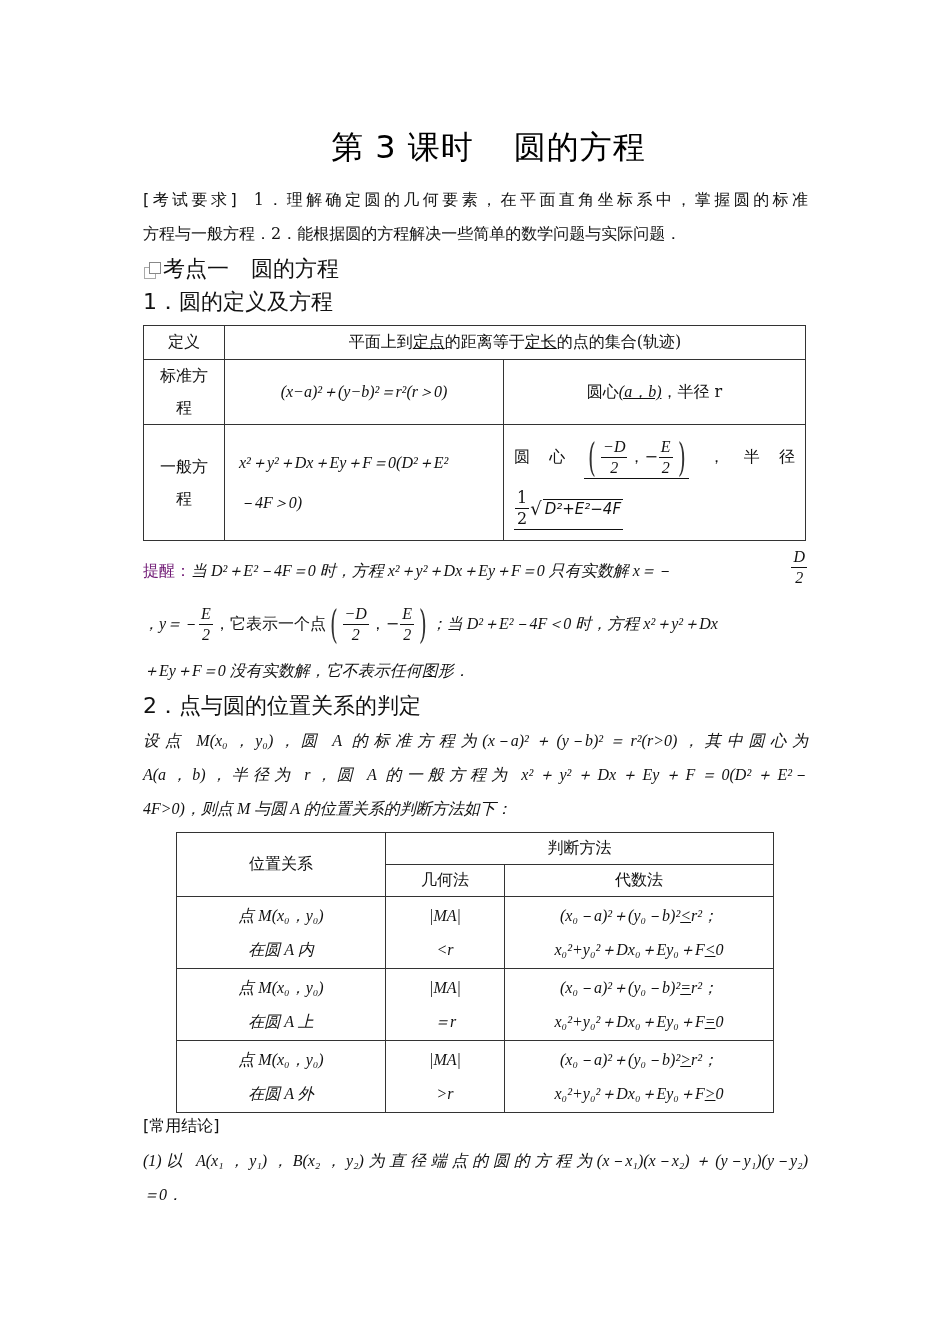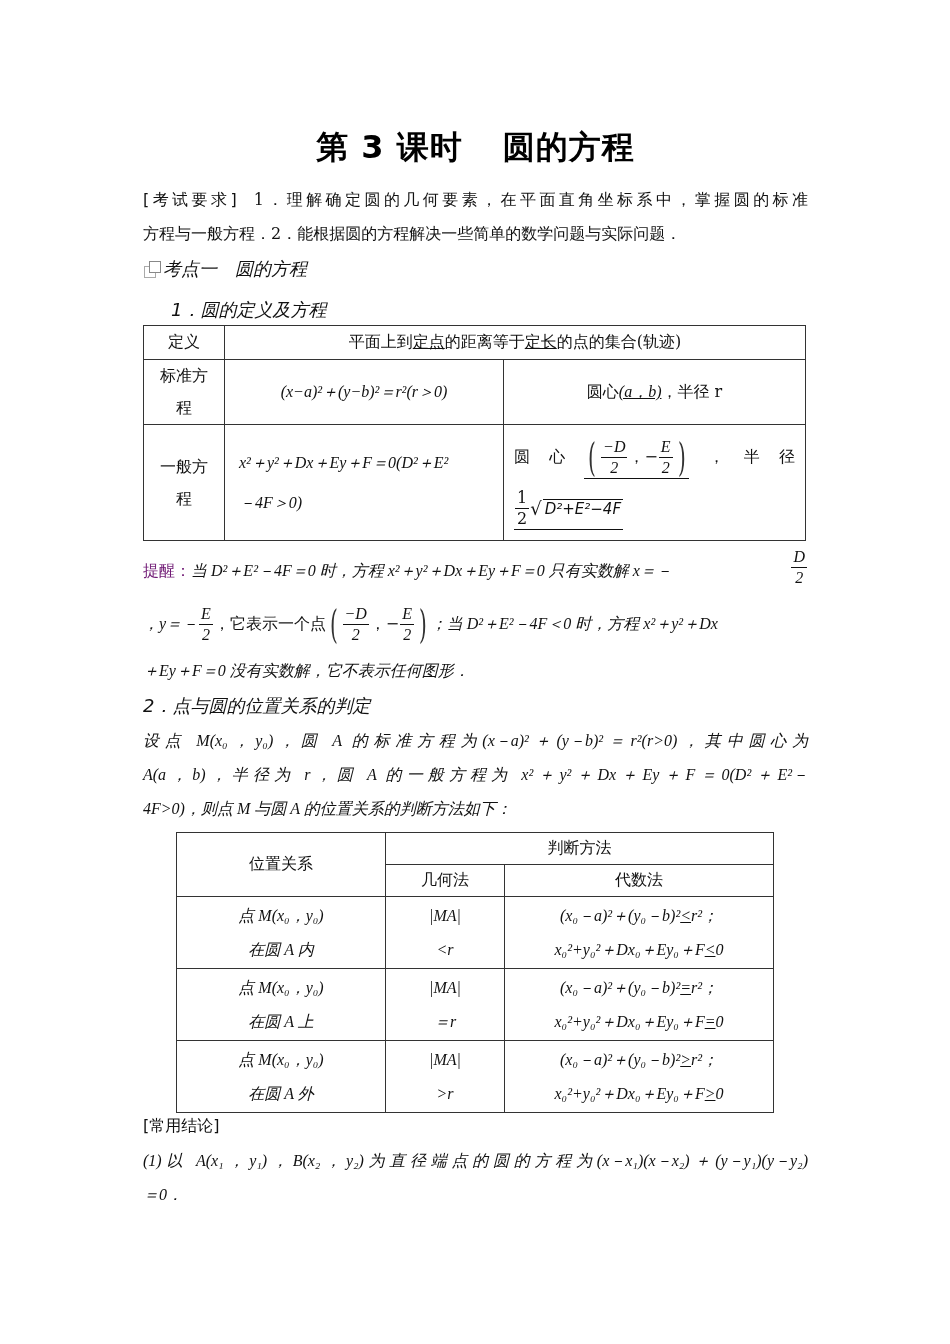--- a/index.html
+++ b/index.html
@@ -1,23 +1,23 @@
 <!DOCTYPE html>
 <html><head>
   <meta charset="utf-8">
   <style>
     html, body { margin: 0; padding: 0; background: #ffffff; }
     body { width: 950px; height: 1344px; position: relative; font-family: "DejaVu Serif", "Liberation Serif", serif; color: #111; }
     .page { position: absolute; left: 143px; top: 0; width: 665px; }
-    .title { position: absolute; left: 0; width: 665px; top: 126px; text-align: center; font-family: "DejaVu Sans", "Liberation Sans", sans-serif; font-weight: bold; font-size: 32px; letter-spacing: 1px; color: #000; }
+    .title { position: absolute; left: 13px; width: 665px; top: 126px; text-align: center; font-family: "DejaVu Sans", "Liberation Sans", sans-serif; font-weight: normal; font-size: 32px; letter-spacing: 1px; color: #000; }
     .title .gap { display: inline-block; width: 40px; }
     .line { position: absolute; left: 0; font-size: 16px; line-height: 20px; white-space: nowrap; }
     .just { width: 665px; text-align: justify; text-align-last: justify; }
     .bold { font-family: "DejaVu Sans", "Liberation Sans", sans-serif; }
-    .heading { font-family: "DejaVu Sans", "Liberation Sans", sans-serif; font-size: 18px; font-style: italic; }
+    .heading { font-family: "DejaVu Sans", "Liberation Sans", sans-serif; font-size: 22px; }
     .red { color: #701a75; font-family: "DejaVu Sans", "Liberation Sans", sans-serif; }
     i, .it { font-style: italic; font-family: "Liberation Serif", "DejaVu Serif", serif; }
     .ul { text-decoration: underline; }
     .frac { display: inline-flex; flex-direction: column; align-items: center; vertical-align: middle; font-size: 16px; line-height: 20px; margin: 0 1px; }
     .frac .num { border-bottom: 1px solid #111; padding: 0 2px; }
     .paren { display: inline-block; font-size: 40px; line-height: 40px; vertical-align: middle; font-weight: 100; transform: scaleX(0.5); color: #333; }
     table { border-collapse: collapse; position: absolute; font-size: 16px; }
     td { border: 1px solid #333; text-align: center; vertical-align: middle; padding: 0; }
     .icon-box { display: inline-block; position: relative; width: 18px; height: 16px; vertical-align: -2px; margin-right: 2px; }
     .icon-box span { position: absolute; width: 10px; height: 10px; border: 1.5px solid #888; background: #fff; }
@@ -39,21 +39,21 @@
   <div class="line just" style="top:190px;">
     <span class="bold">[考试要求]</span>&nbsp;&nbsp;<span>1．理解确定圆的几何要素，在平面直角坐标系中，掌握圆的标准</span>
   </div>
   <div class="line" style="top:224px;">
     <span>方程与一般方程．2．能根据圆的方程解决一些简单的数学问题与实际问题．</span>
   </div>
 
   <div class="line heading" style="top:259px;">
     <span class="icon-box"><span class="b1"></span><span class="b2"></span></span><span>考点一　圆的方程</span>
   </div>
-  <div class="line heading" style="top:300px;margin-left:28px;">1．圆的定义及方程</div>
+  <div class="line heading" style="top:292px;">1．圆的定义及方程</div>
 
   <table style="left:0; top:325px; width:663px;">
     <tbody>
         <tr style="height:34px;">
       <td style="width:80px;">定义</td>
       <td colspan="2">
         <span>平面上到</span><span class="ul">定点</span><span>的距离等于</span><span class="ul">定长</span><span>的点的集合(轨迹)</span>
       </td>
     </tr>
     <tr style="height:64px;">

